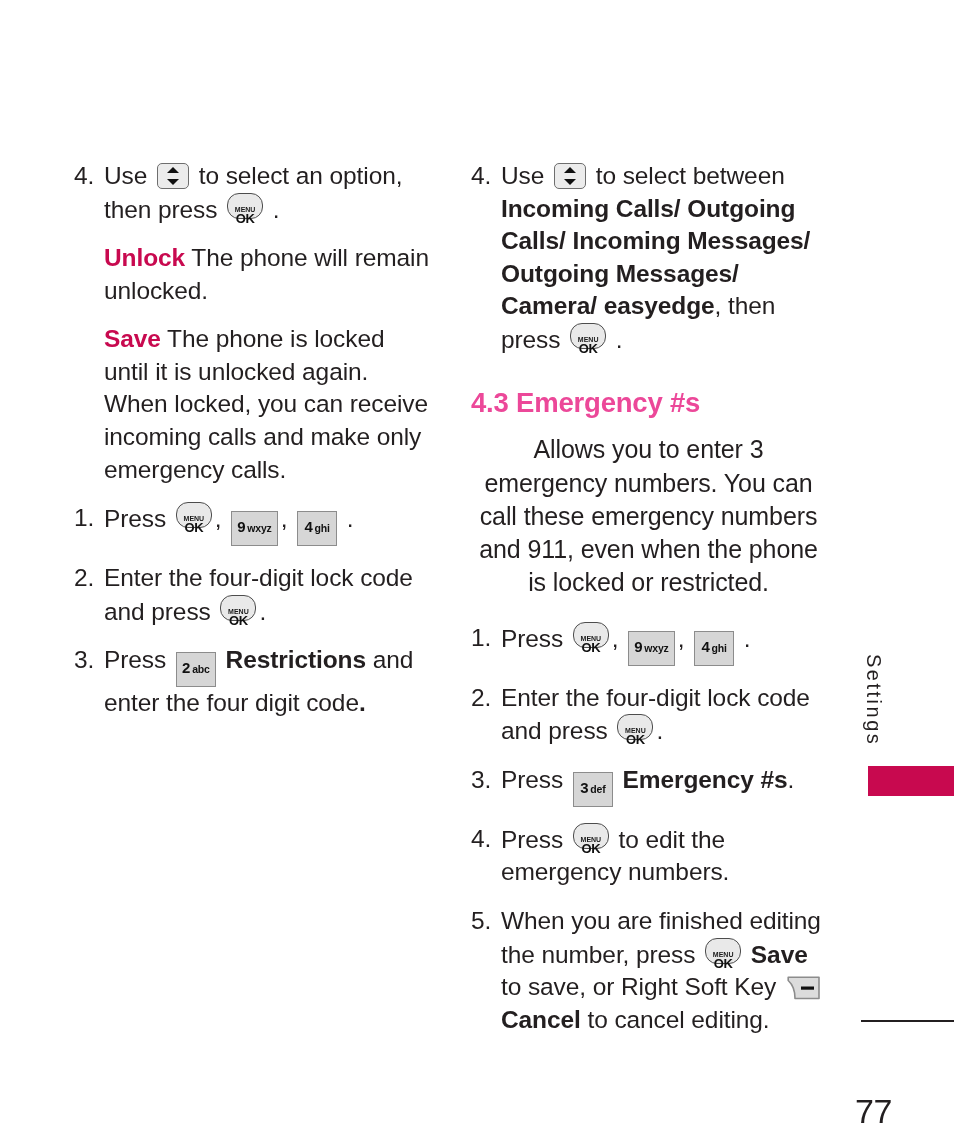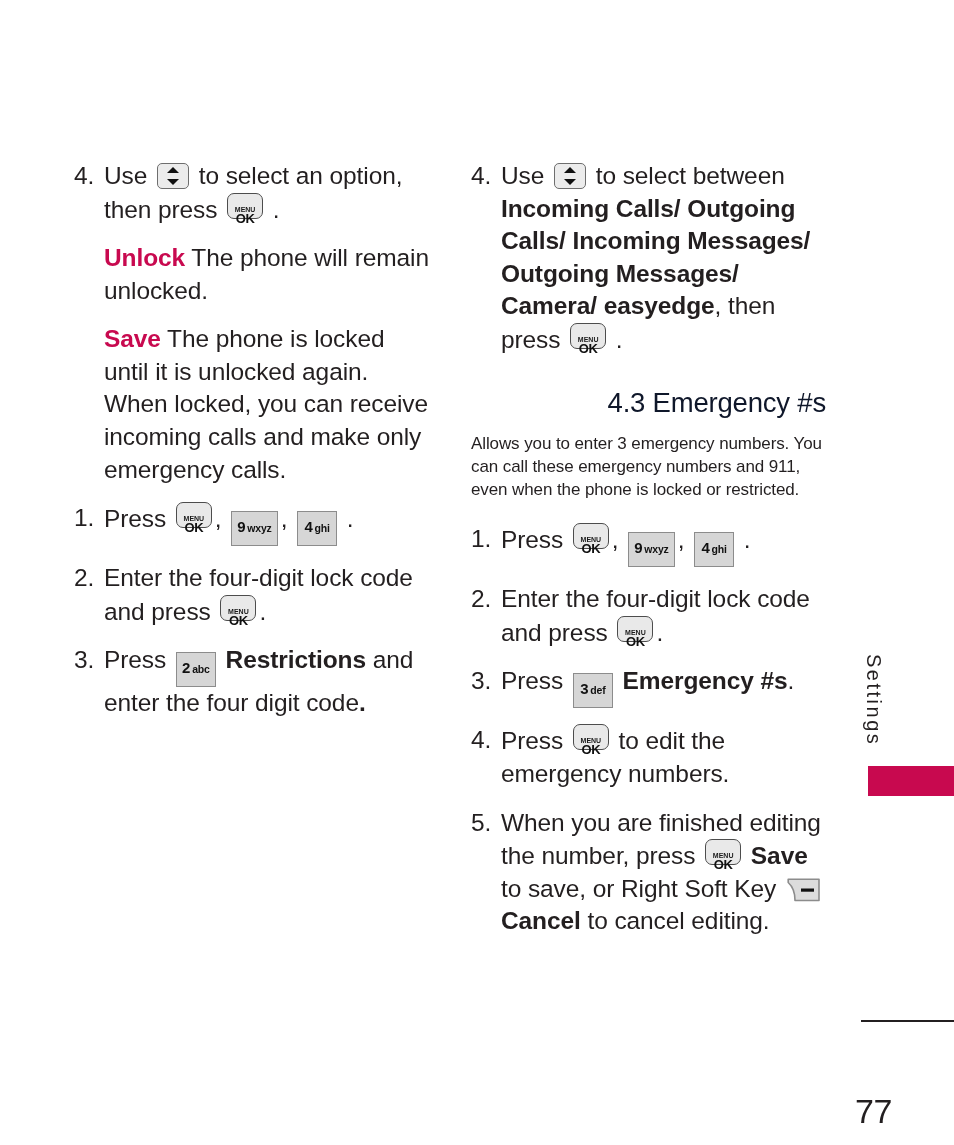--- a/index.html
+++ b/index.html
@@ -25,33 +25,33 @@
     position: absolute;
     top: 160px;
     width: 355px;
   }
   .col-left  { left: 74px; }
   .col-right { left: 471px; }
 
   
   p, .blk {
     margin: 0 0 16px 0;
-    font-size: 17px;
+    font-size: 25px;
     line-height: 1.33;
     letter-spacing: -0.1px;
+    text-align: center;
   }
 
   .h-sec {
-    color: #0f172a;
+    color: #ec4899;
     font-size: 27.5px;
     line-height: 1.2;
     margin: 26px 0 14px 0;
     letter-spacing: -0.2px;
-    font-weight: 400;
-    text-align: right;
+    font-weight: 700;
   }
   .col-right .h-sec { margin-top: 30px; }
 
   .kw { color: #c8094f; font-weight: 700; }
   .b  { font-weight: 700; }
 
   
   .item {
     position: relative;
     padding-left: 30px;
@@ -80,21 +80,21 @@
   .key {
     display: inline-block;
     vertical-align: -5px;
     margin: 0 3px;
   }
   
   .key-menuok {
     width: 36px;
     height: 26px;
     border: 1.5px solid #4d4d4d;
-    border-radius: 7px;
+    border-radius: 12px;
     background: #e9e9e9;
     text-align: center;
     line-height: 1;
     padding-top: 10px;
     box-sizing: border-box;
     font-family: "Liberation Sans", sans-serif;
   }
   .key-menuok .t {
     display: block;
     font-size: 7px;

